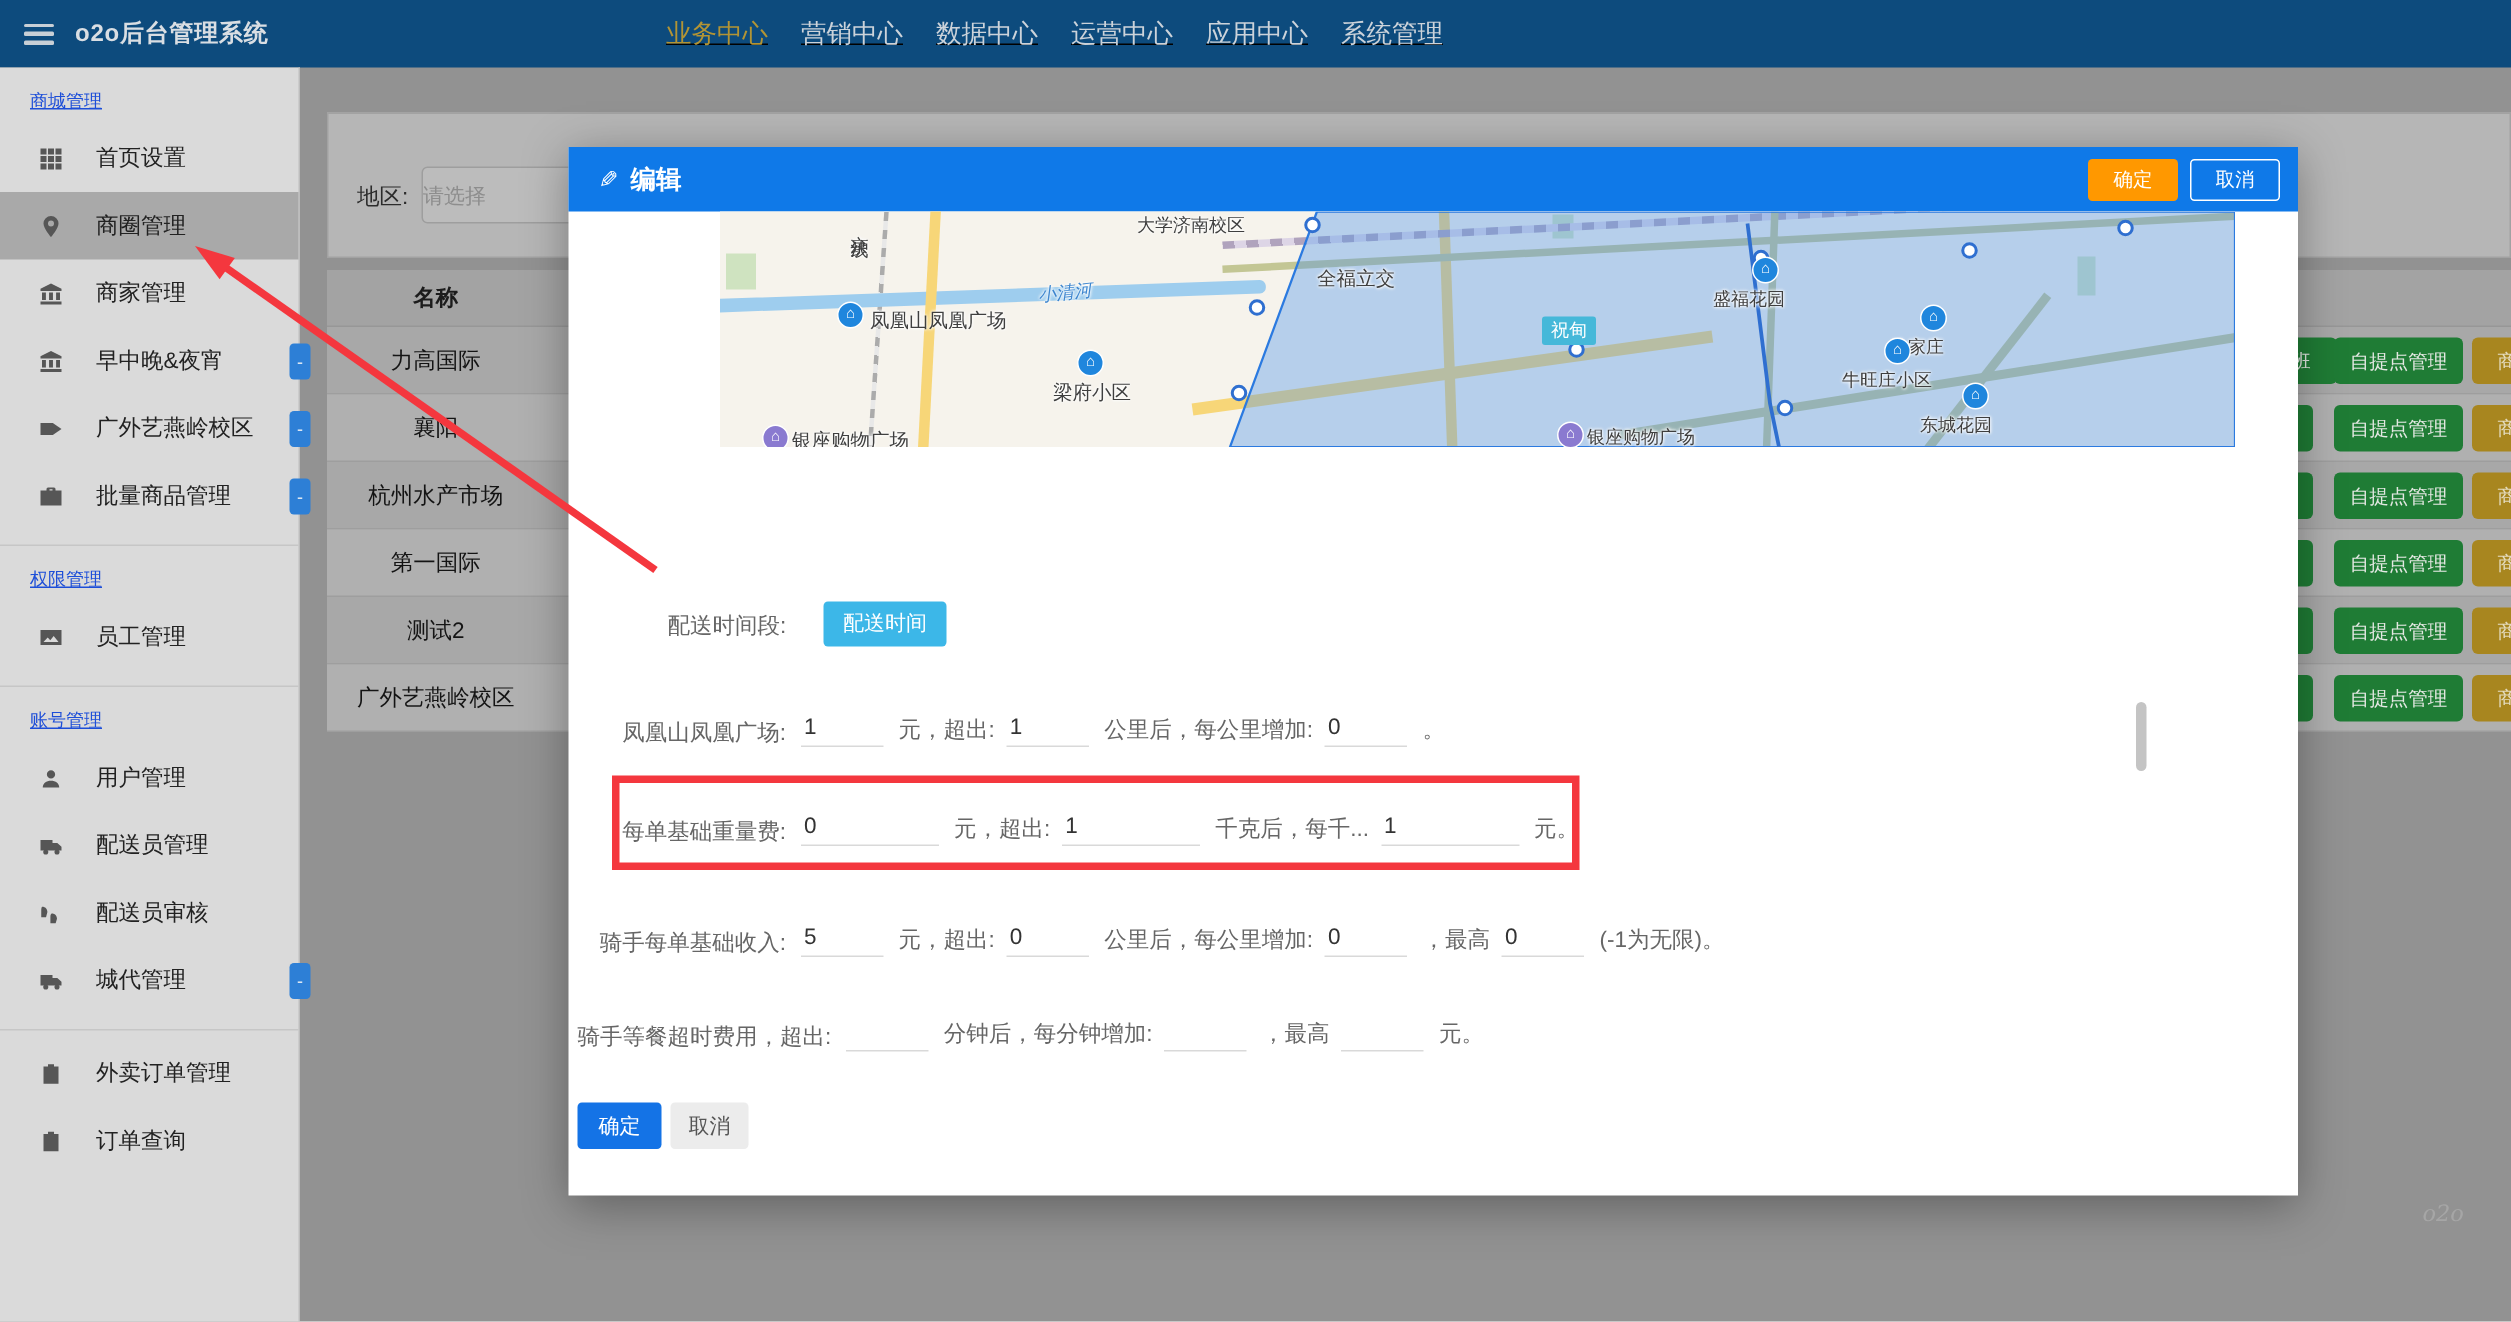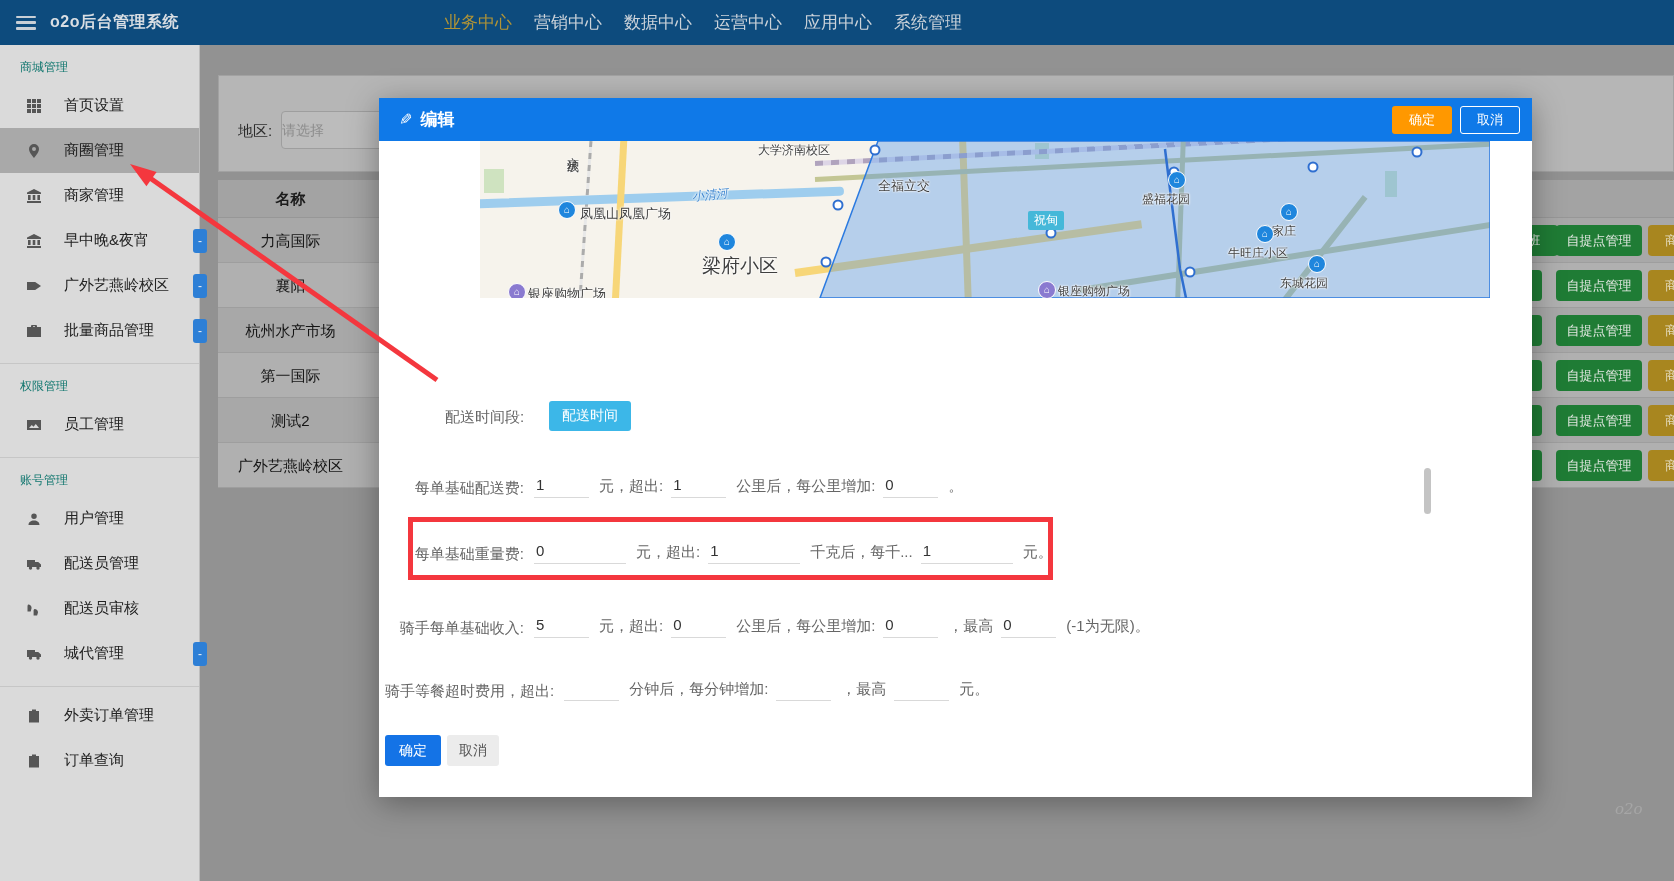--- a/index.html
+++ b/index.html
@@ -5,29 +5,29 @@
   * { margin:0; padding:0; box-sizing:border-box; }
   html,body { width:1674px; height:881px; overflow:hidden; }
   body { font-family:"Liberation Sans","DejaVu Sans",sans-serif; background:#929292; position:relative; }
   #stage { position:absolute; inset:0; width:1674px; height:881px; overflow:hidden; }
 
   
   .navbar { position:absolute; left:0; top:0; width:1674px; height:45px; background:#0d4b7d; display:flex; align-items:center; z-index:2; }
   .hamburger { width:20px; height:14px; margin-left:16px; display:flex; flex-direction:column; justify-content:space-between; cursor:pointer; }
   .hamburger span { display:block; height:2.5px; background:#c8cfd6; border-radius:1px; }
   .nav-title { color:#d9dee3; font-size:16px; font-weight:bold; margin-left:14px; letter-spacing:.5px; }
-  .nav-menu { position:absolute; left:443px; top:0; height:45px; display:flex; align-items:center; }
+  .nav-menu { position:absolute; left:443px; top:0; height:45px; display:flex; align-items:center;text-decoration:underline; }
   .nav-item { color:#ccd3da; font-size:17px; margin-right:20px; padding:0 1px; cursor:pointer; white-space:nowrap; }
   .nav-item.active { color:#b29435; }
 
   
   .sidebar { position:absolute; left:0; top:45px; width:200px; height:836px; background:#dadada; border-right:1px solid #bdbdbd; z-index:2; }
   .side-section { padding-top:6px; }
   .side-section + .side-section { border-top:1px solid #c6c6c6; margin-top:10px; }
-  .side-header { height:32px; line-height:32px; padding-left:20px; font-size:12px; color:#0f766e; }
+  .side-header { height:32px; line-height:32px; padding-left:20px; font-size:12px; color:#1d4ed8;text-decoration:underline; }
   .side-item { position:relative; height:45px; display:flex; align-items:center; cursor:pointer; color:#222; font-size:15px; }
   .side-item.selected { background:#a9a9a9; }
   .side-item .s-icon { width:16px; height:16px; margin:0 22px 0 26px; color:#565656; flex:0 0 16px; }
   .side-item .s-icon svg { width:16px; height:16px; display:block; fill:currentColor; }
   .side-badge { position:absolute; right:-8px; top:11px; width:14px; height:24px; background:#2d7fd6; border-radius:3px; color:#e8eef5; font-size:12px; display:flex; align-items:center; justify-content:center; }
 
   
   .filter-panel { position:absolute; left:218px; top:75px; width:1456px; height:97px; background:#b6b6b6; border:1px solid #a2a2a2; z-index:1; }
   .filter-label { position:absolute; left:19px; top:46px; font-size:15px; color:#2c2c2c; }
   .filter-select { position:absolute; left:62px; top:35px; width:152px; height:38px; border:1px solid #9e9e9e; border-radius:4px; background:#bcbcbc; font-size:14px; color:#8d8d8d; line-height:36px; padding-left:0; cursor:pointer; }
@@ -325,41 +325,41 @@
         </g>
       </svg>
 
       <div class="map-label" style="left:278px;top:1px;">大学济南校区</div>
       <div class="map-label v" style="left:84px;top:6px;">京沪线</div>
       <div class="map-label water" style="left:212px;top:46px;">小清河</div>
       <div class="poi" style="left:78px;top:60px;">⌂</div>
       <div class="map-label" style="left:100px;top:64px;font-size:13px;">凤凰山凤凰广场</div>
       <div class="map-label" style="left:398px;top:36px;font-size:13px;">全福立交</div>
       <div class="poi" style="left:238px;top:92px;">⌂</div>
-      <div class="map-label" style="left:222px;top:112px;font-size:19px;">梁府小区</div>
+      <div class="map-label" style="left:222px;top:112px;font-size:13px;">梁府小区</div>
       <div class="poi purple" style="left:28px;top:142px;">⌂</div>
       <div class="map-label" style="left:48px;top:144px;font-size:13px;">银座购物广场</div>
       <div class="poi" style="left:688px;top:30px;">⌂</div>
       <div class="map-label" style="left:662px;top:50px;">盛福花园</div>
       <div class="chip" style="left:548px;top:70px;">祝甸</div>
       <div class="poi" style="left:800px;top:62px;">⌂</div>
       <div class="map-label" style="left:780px;top:82px;">徐家庄</div>
       <div class="poi" style="left:776px;top:84px;">⌂</div>
       <div class="map-label" style="left:748px;top:104px;">牛旺庄小区</div>
       <div class="poi" style="left:828px;top:114px;">⌂</div>
       <div class="map-label" style="left:800px;top:134px;">东城花园</div>
       <div class="poi purple" style="left:558px;top:140px;">⌂</div>
       <div class="map-label" style="left:578px;top:142px;">银座购物广场</div>
     </div>
 
     <div class="time-lbl">配送时间段:</div>
     <button class="time-btn">配送时间</button>
     <div id="form-rows">
         <div class="form-row" style="top: 368px;">
-          <span class="lbl">每单基础配送费:</span>
+          <span class="lbl">凤凰山凤凰广场:</span>
           <input value="1" style="">
           <span class="seg">元，超出:</span>
           <input value="1" style="">
           <span class="seg">公里后，每公里增加:</span>
           <input value="0" style="">
           <span class="seg">。</span>
         </div>
         <div class="form-row hl" style="top: 434px;">
           <span class="lbl">每单基础重量费:</span>
           <input value="0" style="">

